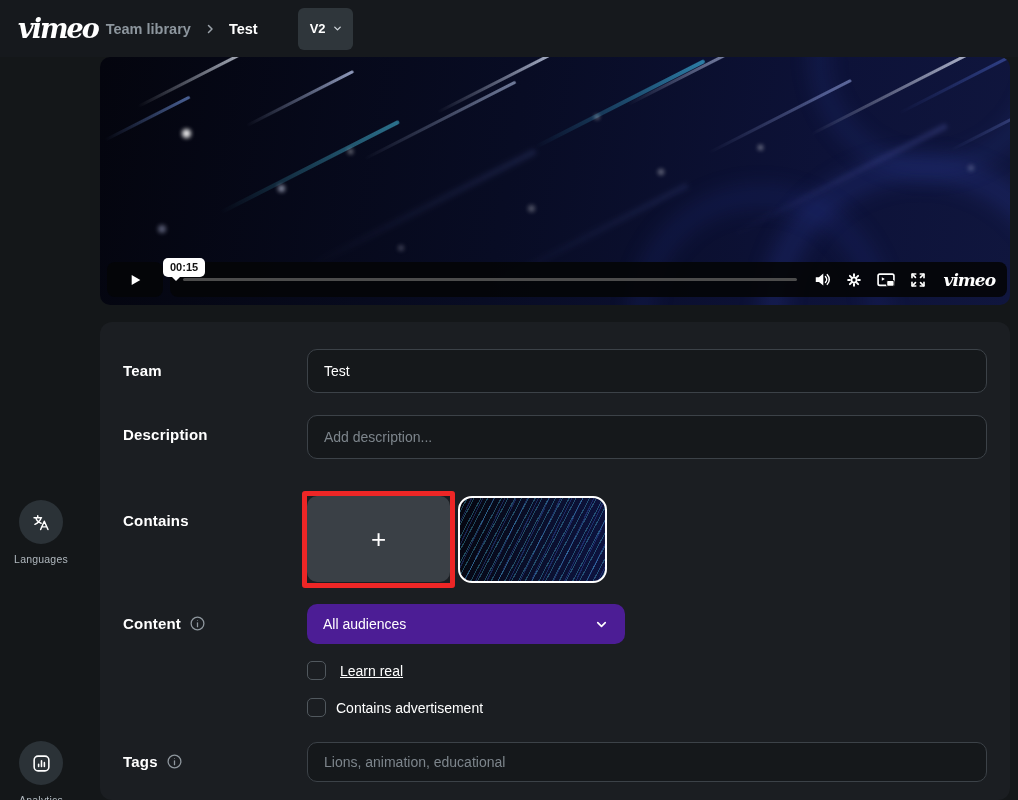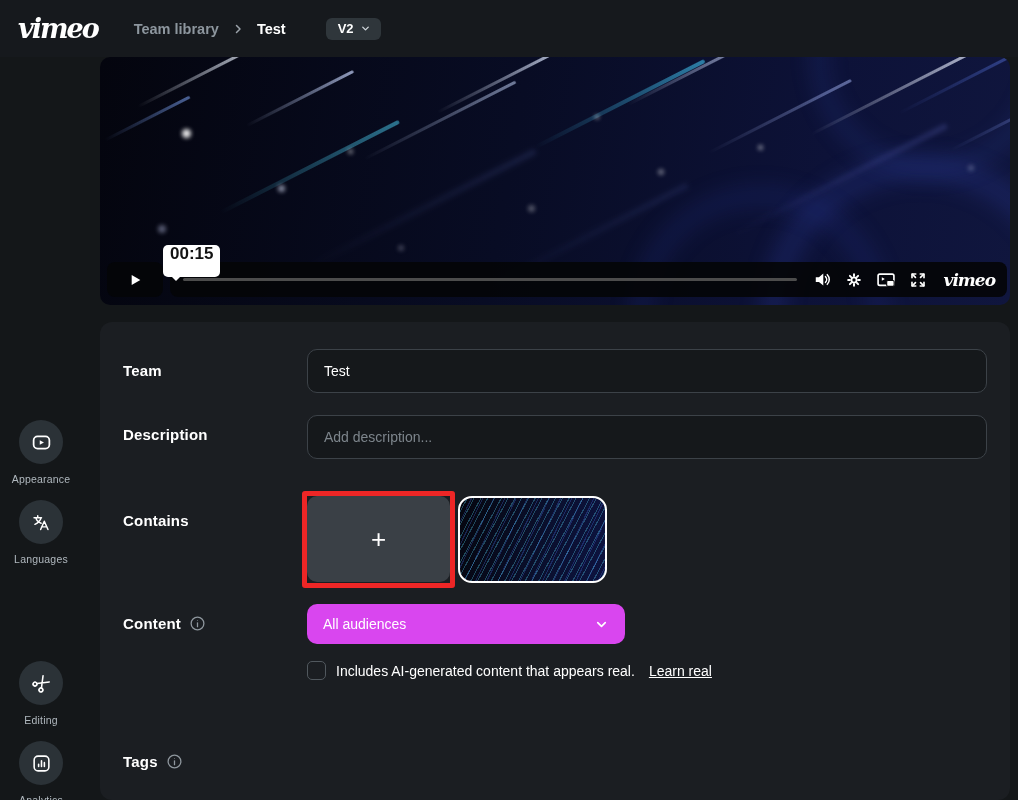--- a/index.html
+++ b/index.html
@@ -14,26 +14,26 @@
   
   .topbar {
     position:absolute; top:0; left:0; width:1018px; height:57px;
     background:#16191d; display:flex; align-items:center; padding-left:18px;
   }
   .logo {
     font-family:"DejaVu Serif","Liberation Serif",serif;
     font-size:27px; font-weight:800; font-style:italic;
     letter-spacing:-2px; color:#fff; cursor:pointer;
   }
-  .breadcrumb { display:flex; align-items:center; margin-left:36px; gap:13px; }
+  .breadcrumb { display:flex; align-items:center; margin-left:8px; gap:13px; }
   .crumb-lib { color:#8d969e; font-size:14.5px; font-weight:700; cursor:pointer; }
   .crumb-cur { color:#fff; font-size:14.5px; font-weight:700; }
   .crumb-sep { display:flex; align-items:center; }
   .version-pill {
-    margin-left:27px; height:22px; padding:0 10px 0 12px;
+    margin-left:27px; height:42px; padding:0 10px 0 12px;
     background:#2f363b; border:none; border-radius:6px;
     display:flex; align-items:center; gap:6px; cursor:pointer;
   }
   .version-pill span { color:#fff; font-size:13px; font-weight:700; }
 
   
   .sidebar { position:absolute; top:57px; left:0; width:100px; height:743px; }
   .side-item { position:absolute; left:0; width:82px; text-align:center; cursor:pointer; }
   .side-circle {
     width:44px; height:44px; border-radius:50%; background:#2b3237;
@@ -64,22 +64,22 @@
   .track { flex:1; height:3px; background:#4c4c4c; border-radius:2px; margin-right:16px; cursor:pointer; }
   .ctrl-icons { display:flex; align-items:center; gap:13px; }
   .ctrl-btn { background:none; border:none; display:flex; align-items:center; cursor:pointer; padding:0; }
   .watermark {
     font-family:"DejaVu Serif","Liberation Serif",serif;
     font-size:17px; font-weight:800; font-style:italic; letter-spacing:-1px;
     color:#fff; margin-left:4px; cursor:pointer;
   }
   .time-tooltip {
     position:absolute; left:63px; bottom:28px;
-    background:#fff; color:#131313; font-size:17px; font-weight:700;
-    padding:2px 7px 16px; border-radius:5px; line-height:14px;
+    background:#fff; color:#131313; font-size:11px; font-weight:700;
+    padding:2px 7px 3px; border-radius:5px; line-height:14px;
   }
   .time-tooltip::after {
     content:""; position:absolute; left:8px; bottom:-4px;
     border-left:5px solid transparent; border-right:5px solid transparent;
     border-top:5px solid #fff;
   }
 
   
   .panel {
     position:absolute; left:100px; top:322px; width:910px; height:478px;
@@ -108,21 +108,21 @@
     position:absolute; left:358px; top:174px; width:149px; height:87px;
     border:2px solid #fff; border-radius:14px; cursor:pointer; overflow:hidden;
     background:
       repeating-linear-gradient(118deg, rgba(90,220,255,0.30) 0 1px, transparent 1px 6px),
       repeating-linear-gradient(116deg, rgba(70,110,230,0.28) 0 1px, transparent 1px 10px),
       linear-gradient(100deg,#05060f 0%,#0a0f2c 55%,#0d1340 100%);
   }
 
   .dropdown {
     position:absolute; left:207px; top:282px; width:318px; height:40px;
-    background:#d946ef; border:none; border-radius:10px;
+    background:#4c1d95; border:none; border-radius:10px;
     display:flex; align-items:center; justify-content:space-between;
     padding:0 16px; cursor:pointer;
   }
   .dropdown span { color:#fff; font-size:14px; font-weight:500; }
 
   .check-row { position:absolute; left:207px; display:flex; align-items:center; gap:10px; }
   .checkbox {
     width:19px; height:19px; border:1.5px solid #51585e; border-radius:5px;
     background:transparent; cursor:pointer; flex:none;
   }
@@ -148,51 +148,32 @@
       <span>V2</span>
       <svg width="11" height="11" viewBox="0 0 24 24" fill="none" stroke="#cfd5da" stroke-width="3" stroke-linecap="round" stroke-linejoin="round">
           <path d="M6 9l6 6 6-6"></path>
         </svg>
     </button>
   </nav>
 </header>
 
 <aside class="sidebar">
 
-  <div class="side-item" style="top:363px">
-    <div class="side-circle">
-      <svg width="21" height="21" viewBox="0 0 24 24" fill="none">
-          <rect x="3" y="5" width="18" height="14" rx="4.5" stroke="#fff" stroke-width="2"></rect>
-          <path d="M10 9.3v5.4l4.8-2.7z" fill="#fff"></path>
-        </svg>
-    </div>
-    <span class="side-label">Appearance</span>
-  </div>
 
   <div class="side-item" style="top:443px">
     <div class="side-circle">
       <svg width="21" height="21" viewBox="0 0 24 24" fill="none" stroke="#fff" stroke-width="1.7" stroke-linecap="round" stroke-linejoin="round">
           <path d="M3.5 6.5h8.5M7.7 4.2v2.3M5.5 6.5c.6 2.7 3 5.3 6 6.4M11.5 6.5c-.8 3-3.6 6-7 7.6"></path>
           <path d="M11 20l4.2-9.5L19.4 20M12.4 17h5.6"></path>
         </svg>
     </div>
     <span class="side-label">Languages</span>
   </div>
 
 
-  <div class="side-item" style="top:604px">
-    <div class="side-circle">
-      <svg width="21" height="21" viewBox="0 0 24 24" fill="none" stroke="#fff" stroke-width="1.8" stroke-linecap="round" transform="rotate(-45)">
-          <circle cx="6.3" cy="7.2" r="2.2"></circle>
-          <circle cx="6.3" cy="16.8" r="2.2"></circle>
-          <path d="M8.3 8.4L19.5 17M8.3 15.6L19.5 7"></path>
-        </svg>
-    </div>
-    <span class="side-label">Editing</span>
-  </div>
 
   <div class="side-item" style="top:684px">
     <div class="side-circle">
       <svg width="21" height="21" viewBox="0 0 24 24" fill="none" stroke="#fff" stroke-width="1.8" stroke-linecap="round">
           <rect x="3.6" y="3.6" width="16.8" height="16.8" rx="4.5"></rect>
           <path d="M8.7 15.4v-2.6M12 15.4V8.8M15.3 15.4v-4.4"></path>
         </svg>
     </div>
     <span class="side-label">Analytics</span>
   </div>
@@ -306,28 +287,32 @@
   </div>
   <div class="dropdown">
     <span>All audiences</span>
     <svg width="15" height="15" viewBox="0 0 24 24" fill="none" stroke="#fff" stroke-width="2.6" stroke-linecap="round" stroke-linejoin="round">
         <path d="M6 9l6 6 6-6"></path>
       </svg>
   </div>
 
   <div class="check-row" style="top:339px">
     <span class="checkbox"></span>
-    <span class="check-text">Includes AI-generated content that appears real.</span>
     <span class="check-link">Learn real</span>
+  </div>
+  <div class="check-row" style="top:376px">
+    <span class="checkbox"></span>
+    <span class="check-text">Contains advertisement</span>
   </div>
 
   <div class="field-label" style="top:431px">
     <span>Tags</span>
     <span class="info-ic">
       <svg width="17" height="17" viewBox="0 0 24 24" fill="none" stroke="#8f979e" stroke-width="1.8">
           <circle cx="12" cy="12" r="9"></circle>
           <path d="M12 11v5.5" stroke-linecap="round"></path>
           <circle cx="12" cy="7.6" r="0.7" fill="#8f979e" stroke="none"></circle>
         </svg>
     </span>
   </div>
+  <input class="text-input" style="top: 420px; height: 40px;" type="text" placeholder="Lions, animation, educational">
 
 </section>
 
 </body></html>

